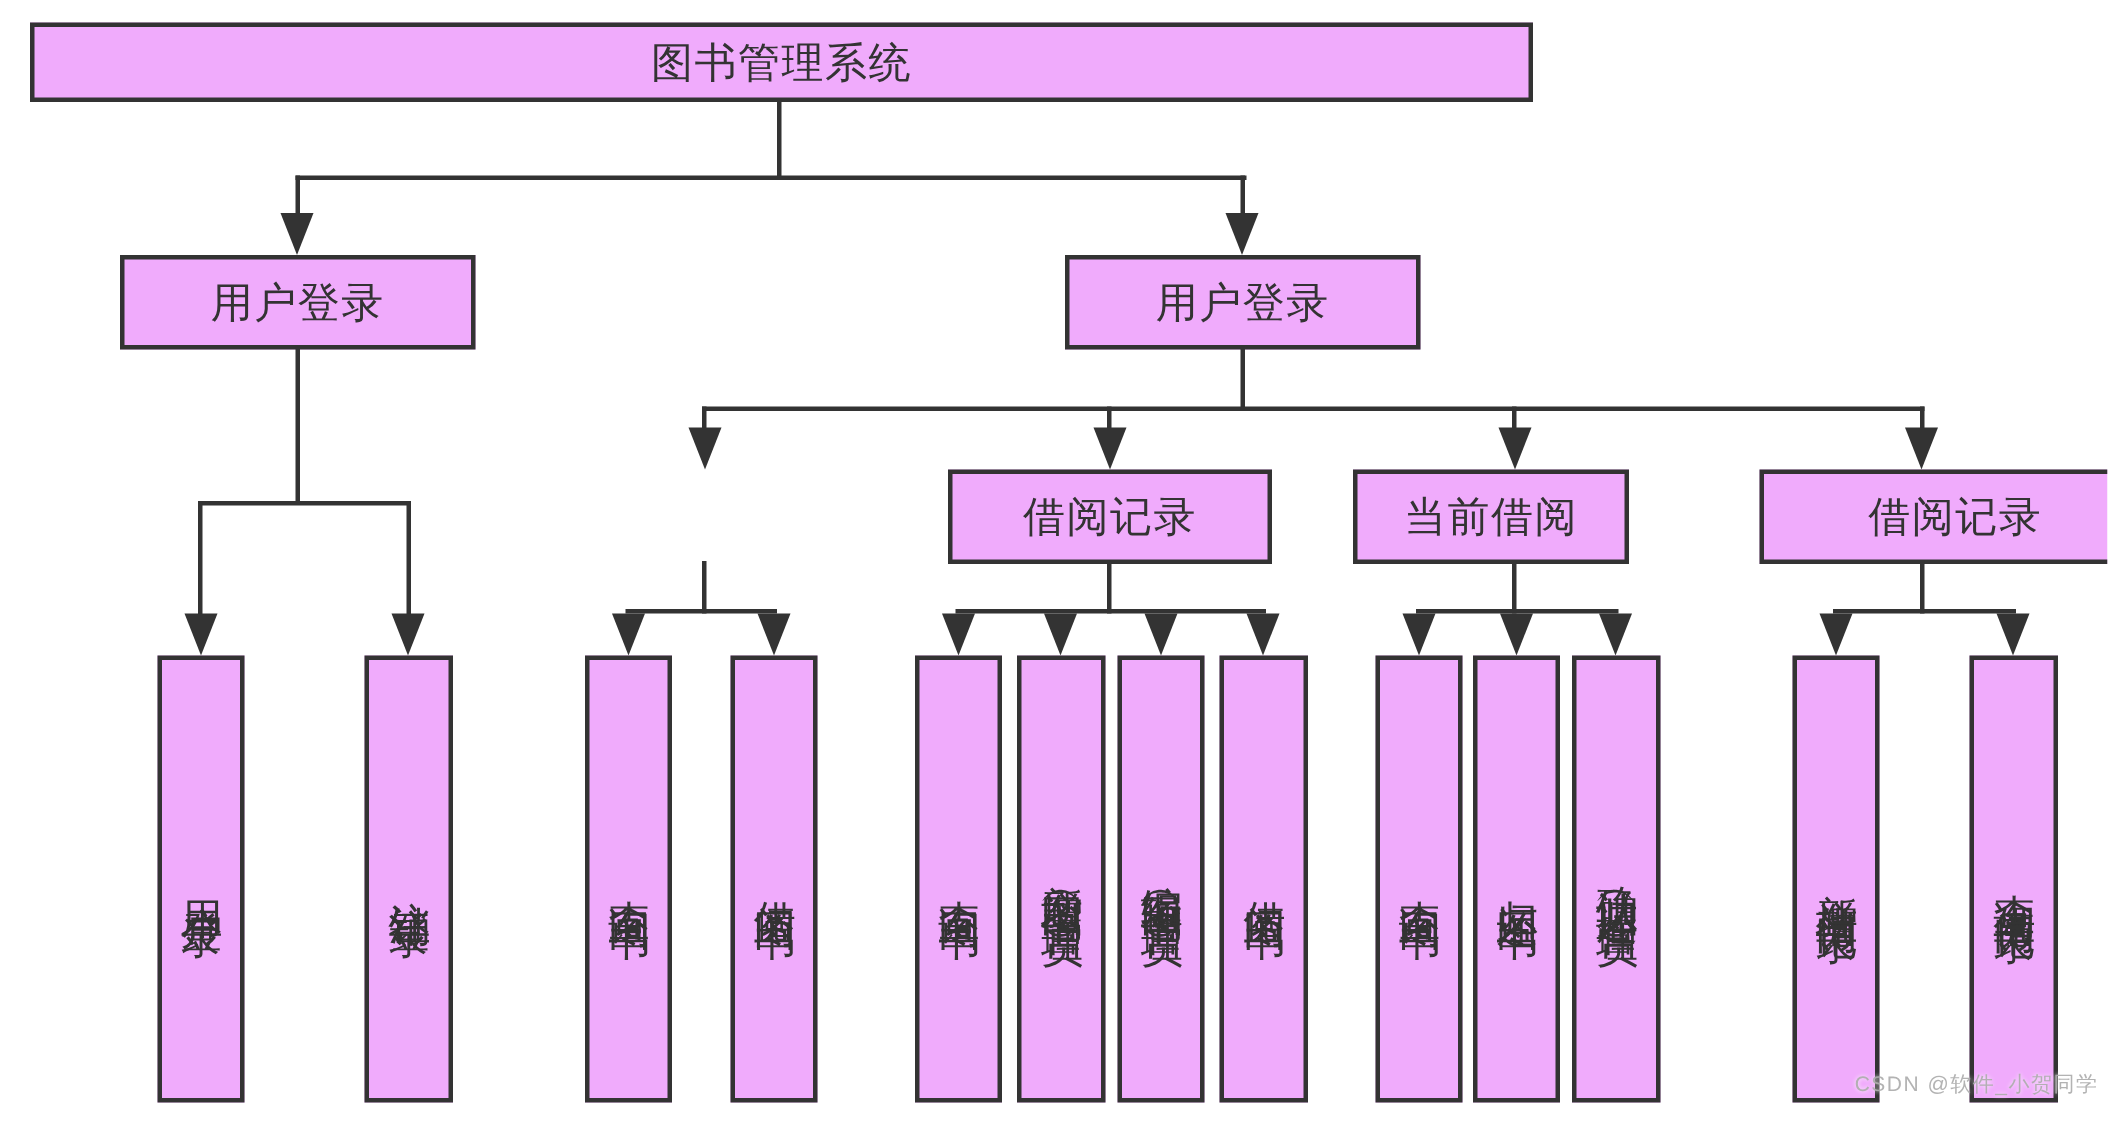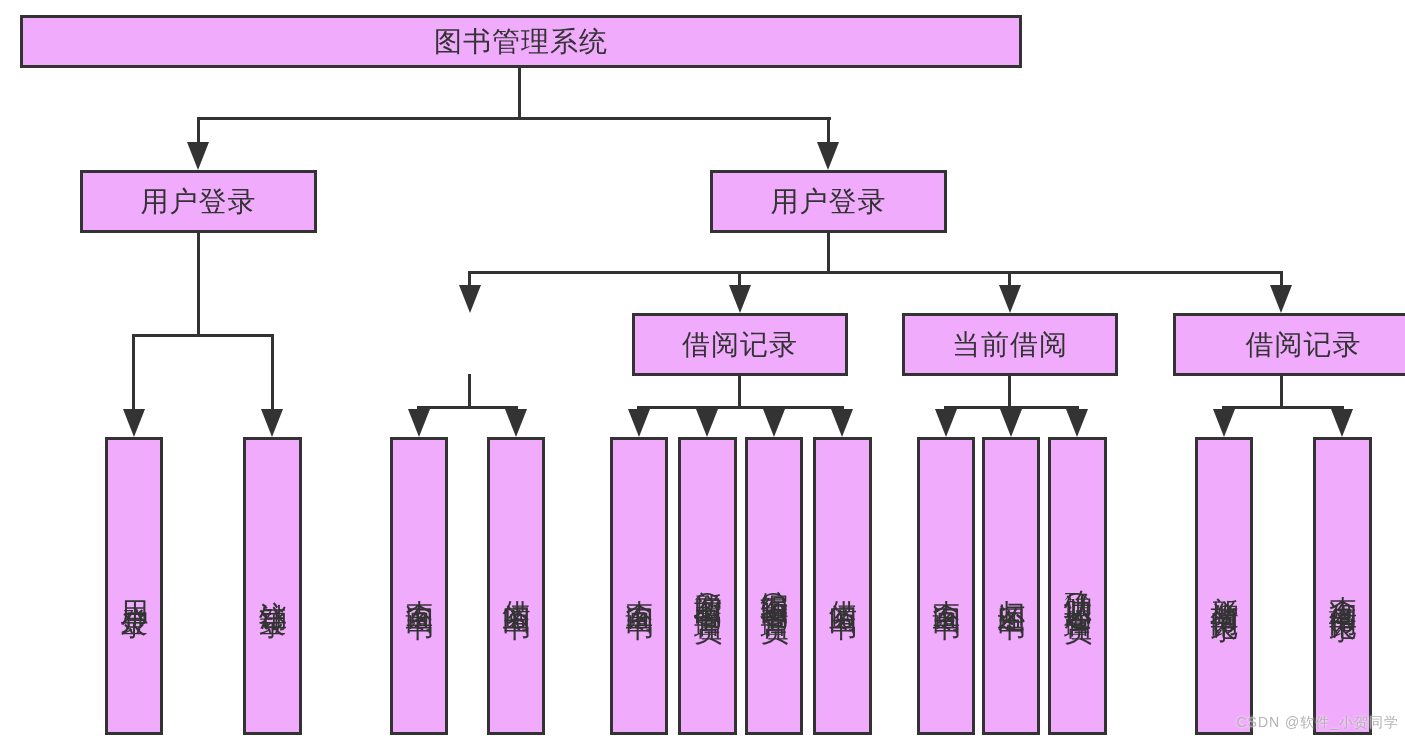--- a/index.html
+++ b/index.html
@@ -42,21 +42,21 @@
   <div class="box h" style="left:80px;top:170px;width:237px;height:63px">
     <span>用户登录</span>
   </div>
   <div class="box h" style="left:710px;top:170px;width:237px;height:63px">
     <span>用户登录</span>
   </div>
 
   <div class="box h" style="left:632px;top:313px;width:216px;height:63px">
     <span>借阅记录</span>
   </div>
-  <div class="box h" style="left:902px;top:313px;width:216px;height:63px">
+  <div class="box h" style="left:902px;top:313px;width:184px;height:63px">
     <span>当前借阅</span>
   </div>
   <div class="box h" style="left:1173px;top:313px;width:261px;height:63px">
     <span>借阅记录</span>
   </div>
 
   <div class="box v" style="left:105px;top:437px;width:58px;height:298px">
     <span>用户登录</span>
   </div>
   <div class="box v" style="left:243px;top:437px;width:59px;height:298px">

